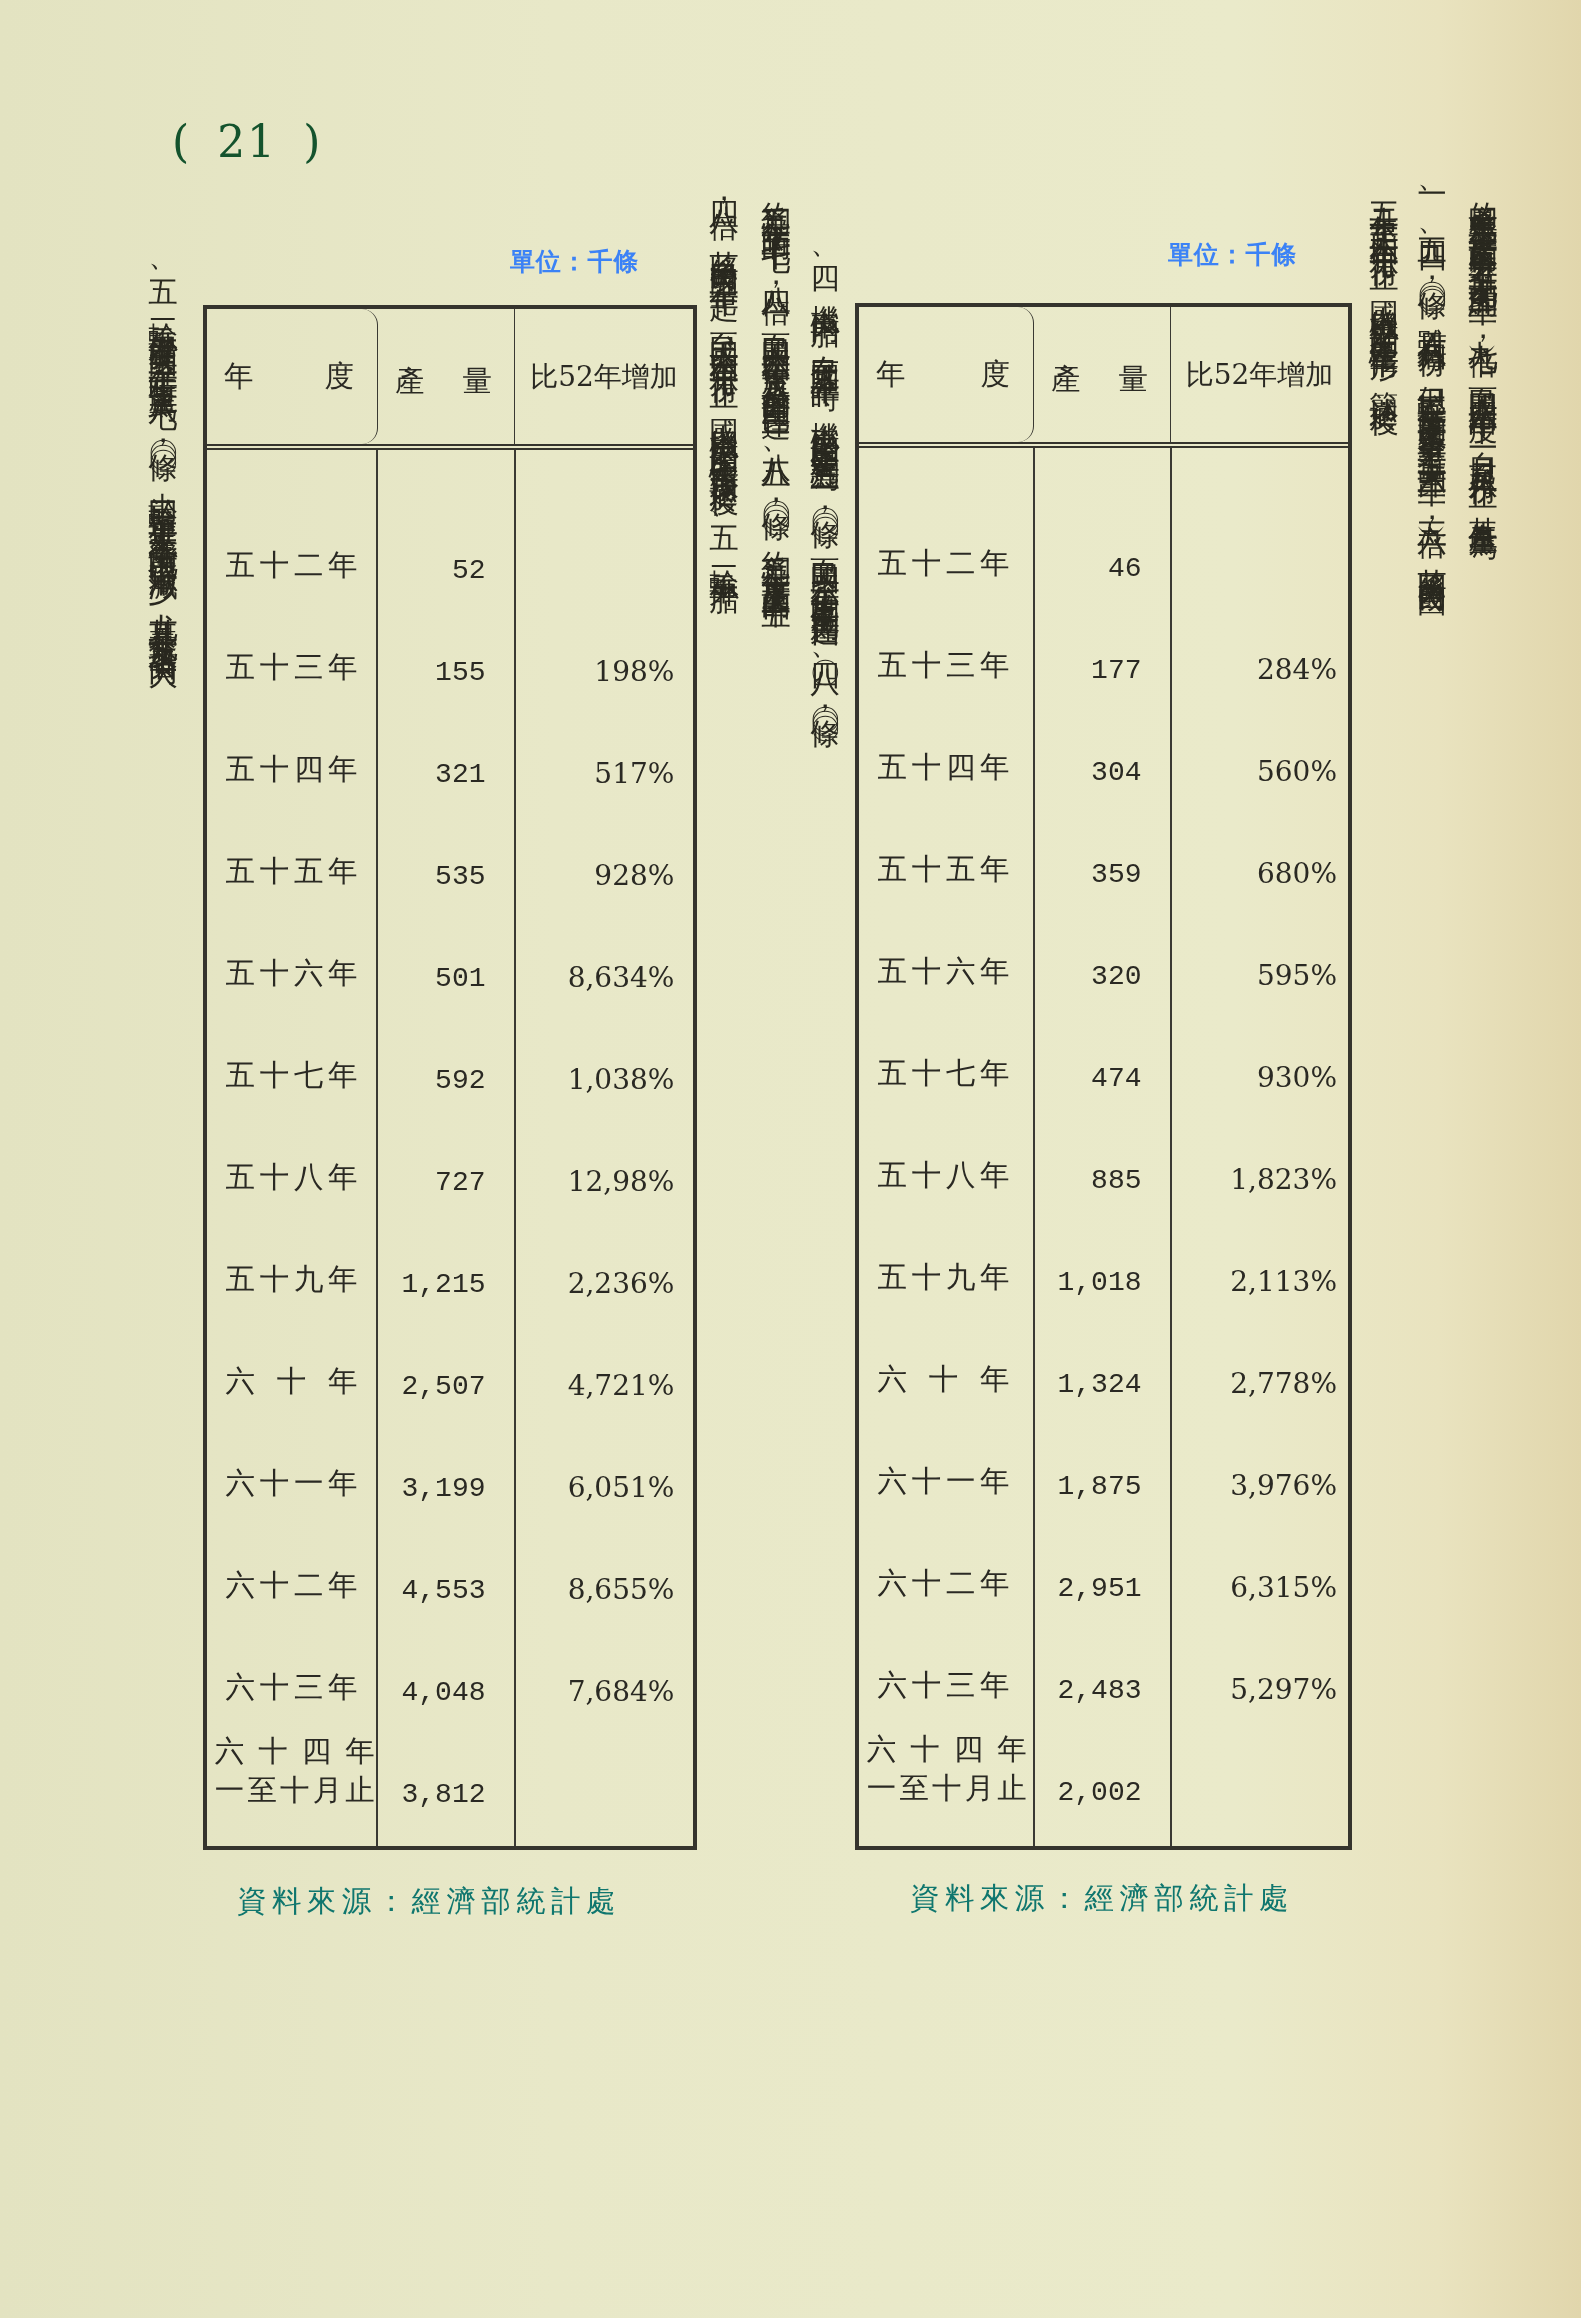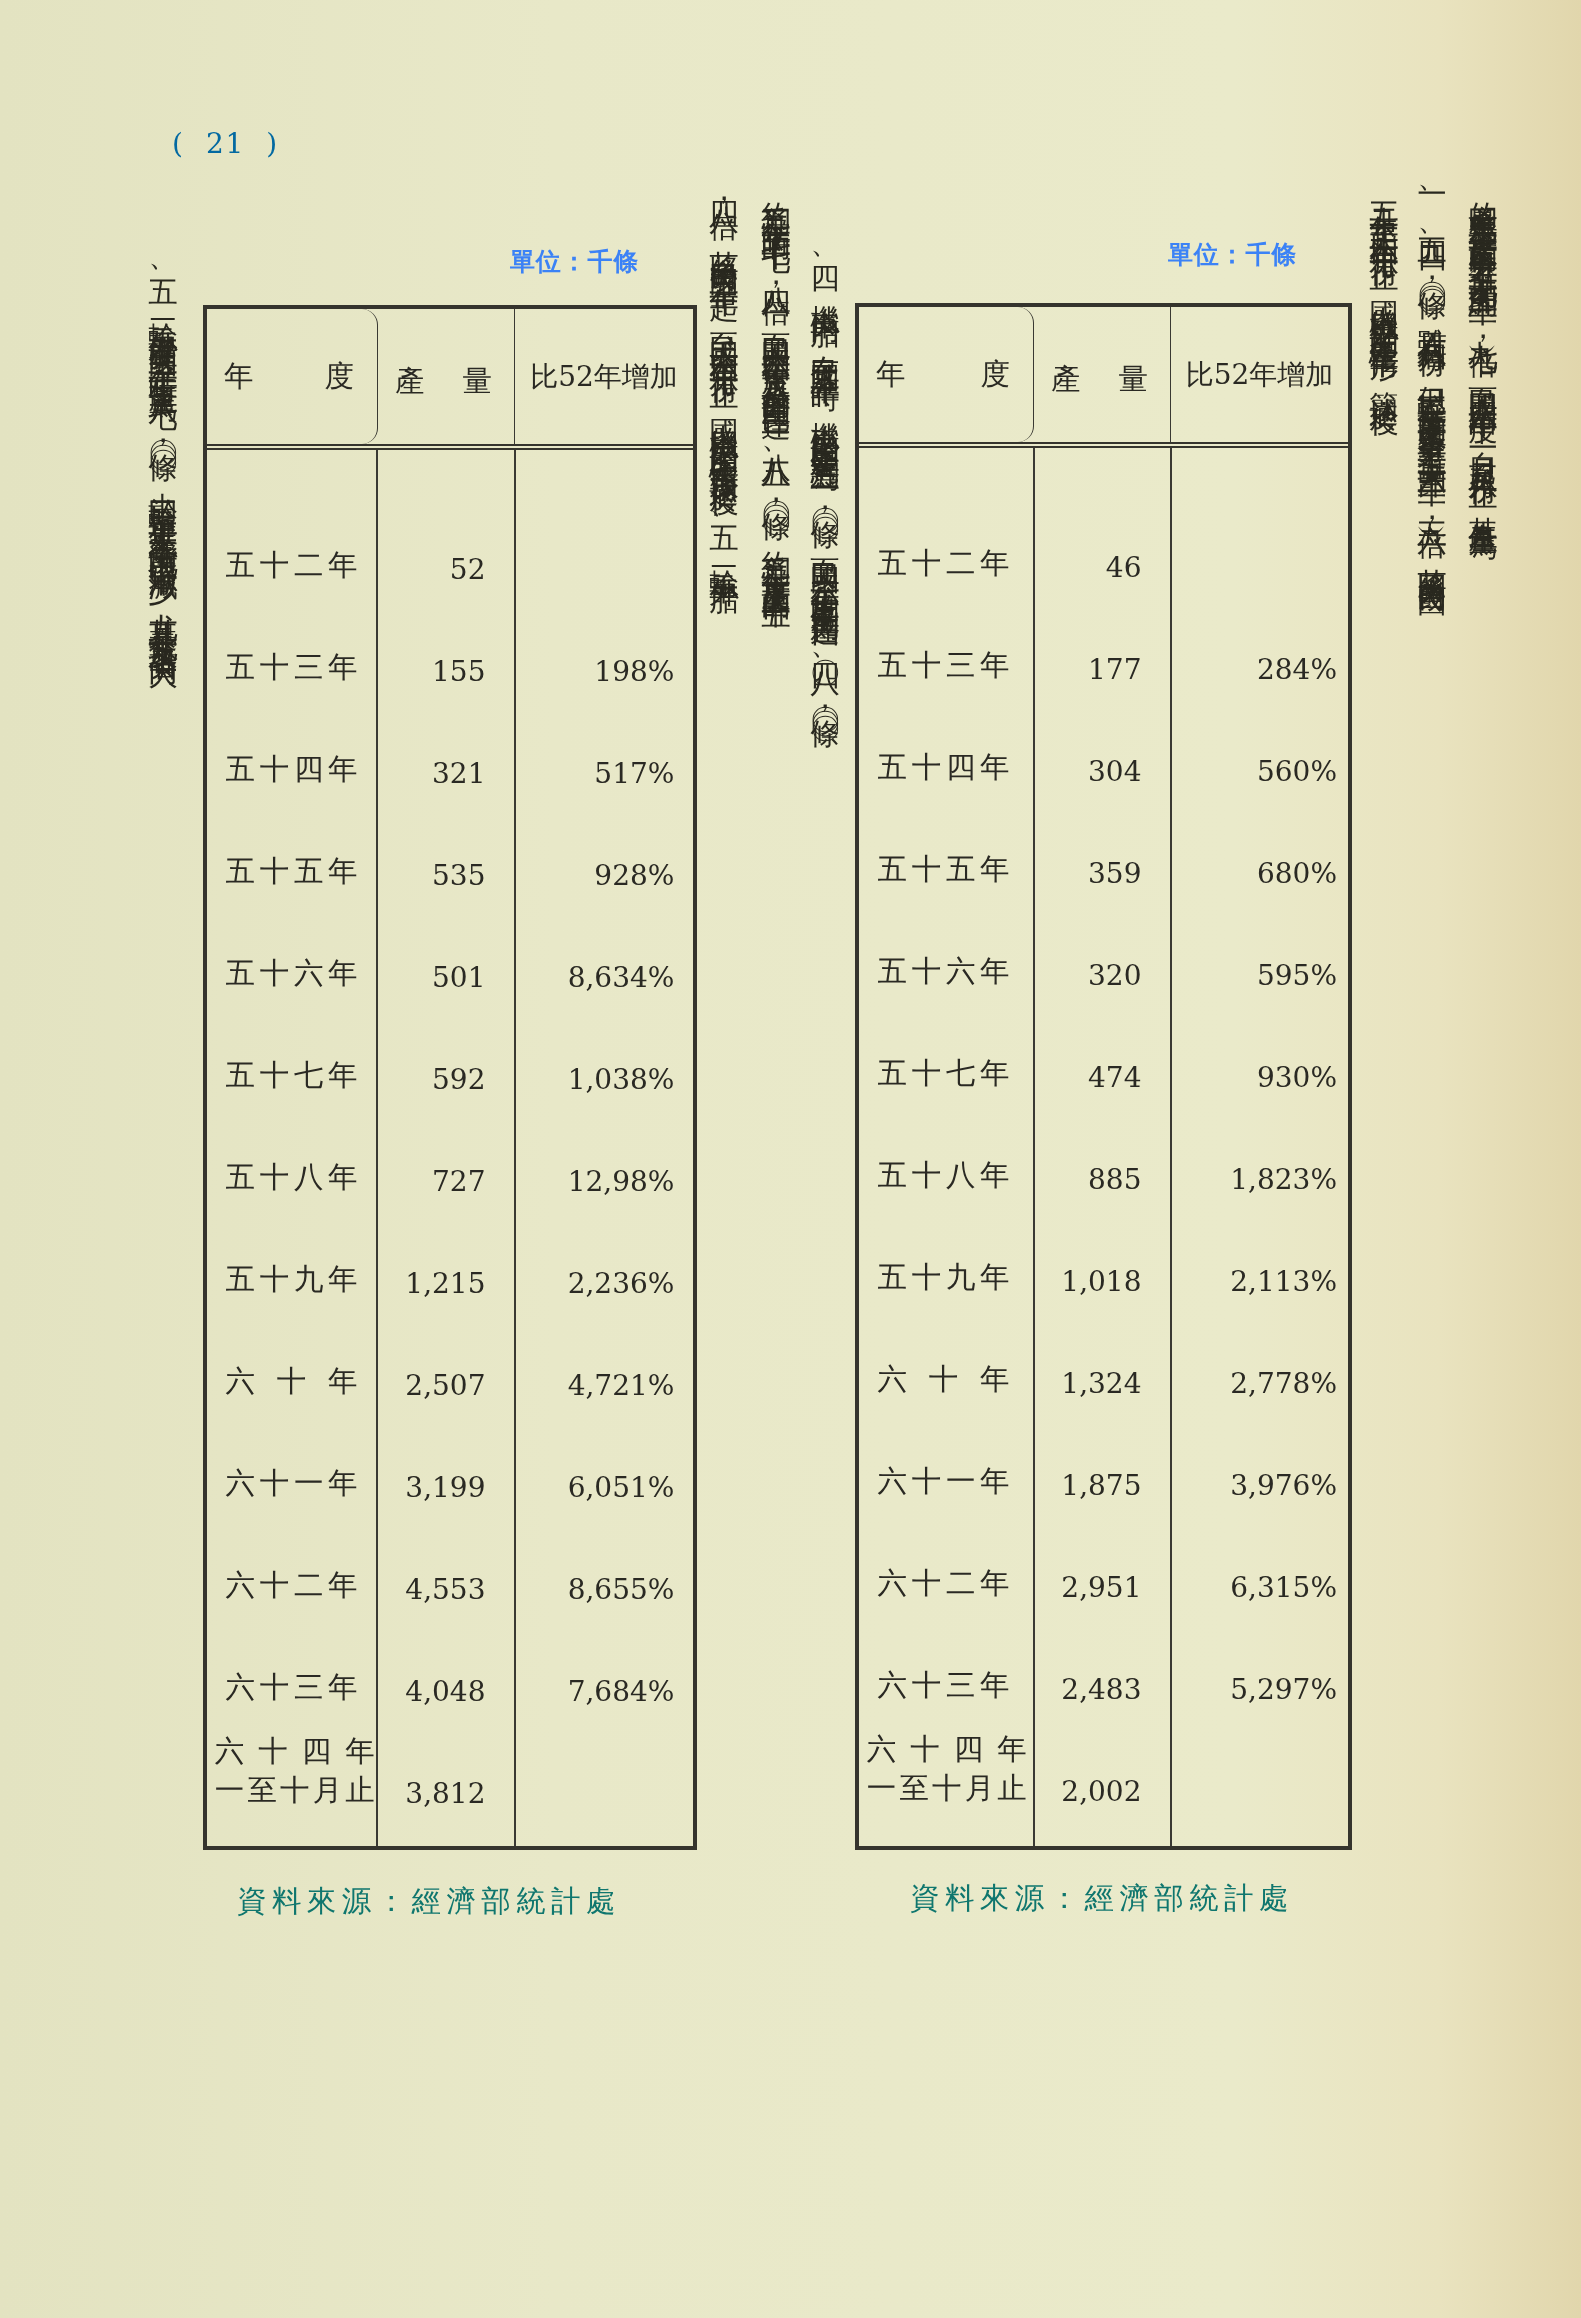--- a/index.html
+++ b/index.html
@@ -3,23 +3,23 @@
 <meta charset="utf-8">
 <style>
   html, body { margin: 0; padding: 0; }
   body {
     width: 1581px; height: 2319px; position: relative; overflow: hidden;
     background: linear-gradient(90deg, #e3e3c1 0%, #e8e8c8 35%, #eaeaca 78%, #e9e3bf 91%, #e1d6ac 100%);
     color: #2a2923;
     font-family: "DejaVu Serif", serif;
   }
   .page-num {
-    position: absolute; left: 172px; top: 127px;
-    font-size: 28px; letter-spacing: 1.6px; word-spacing: 11px;
-    font-family: "DejaVu Serif", serif; color: #0369a1;
+    position: absolute; left: 172px; top: 116px;
+    font-size: 44px; letter-spacing: 1.6px; word-spacing: 11px;
+    font-family: "DejaVu Serif", serif; color: #14532d;
   }
   .vcol {
     position: absolute;
     writing-mode: vertical-rl; text-orientation: upright;
     font-size: 29.5px; line-height: 29.5px; width: 29.5px;
     white-space: nowrap;
     font-family: "DejaVu Serif", serif;
     color: #29281f;
   }
   .unit {
@@ -48,21 +48,21 @@
   .th.c1 { width: 171px; border-right: 1.6px solid #3a3933; padding: 0 23px 0 17px; border-radius: 16px; }
   .th.c2 { width: 137px; border-right: 1.6px solid #3a3933; padding: 10px 22px 0 17px; }
   .th.c3 { flex: 1; justify-content: center; font-size: 28px; white-space: nowrap; }
   .just { display: block; width: 100%; text-align: justify; text-align-last: justify; }
   .tbody { position: relative; flex: 1; padding-top: 34px; box-sizing: border-box; }
   .vline { position: absolute; top: 0; bottom: 0; width: 1.6px; background: #3a3933; }
   .row { display: flex; height: 102px; align-items: flex-end; }
   .td { box-sizing: border-box; white-space: nowrap; }
   .td.c1 { width: 171px; padding-left: 18.6px; font-size: 29.5px; }
   .td.c1 .yr { display: inline-block; width: 132px; text-align: justify; text-align-last: justify; }
-  .td.c2 { width: 137px; text-align: right; padding-right: 29.5px; font-size: 28px; }
+  .td.c2 { width: 137px; text-align: right; padding-right: 29.5px; font-size: 28px; font-family: Liberation Mono, monospace; }
   .td.c3 { flex: 1; text-align: right; padding-right: 18.6px; font-size: 28px; }
   .row.last .td.c1 { padding-left: 7.8px; }
   .row.last .td.c1 .yr { display: block; width: 160px; line-height: 39px; }
   .tbl.right .c1 { width: 175px; }
   .tbl.right .td.c3 { padding-right: 11px; }
 </style>
 </head>
 <body>
 
 <div class="page-num">( 21 )</div>

